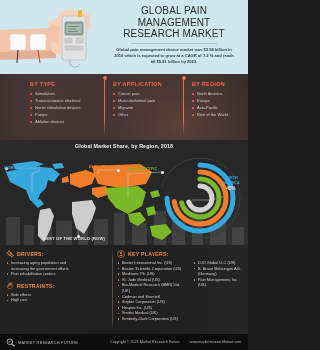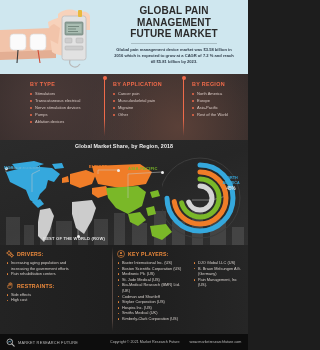--- a/index.html
+++ b/index.html
@@ -13,21 +13,21 @@
   .header {
     position:relative; width:248px; height:74px;
     background:#cfe7ef; overflow:hidden;
   }
   .hero-art { position:absolute; left:0; top:0; width:100px; height:74px; }
   .header-texts {
     position:absolute; left:100px; top:0; width:148px; height:74px;
     padding:5px 4px 0 4px; text-align:center;
   }
   .main-title {
-    font-size:10px; font-weight:bold; color:#2b2b2b;
+    font-size:10px; font-weight:normal; color:#2b2b2b;
     line-height:11.5px; letter-spacing:.1px;
   }
   .title-rule {
     width:86px; height:1px; background:#a9bec5; margin:3px auto 3px auto;
   }
   .subtitle {
     font-size:4.1px; color:#2f3c4a; line-height:6px; padding:0 8px;
     font-weight:bold;
   }
 
@@ -176,21 +176,21 @@
     <rect x="10" y="34" width="16" height="16" rx="3.5" fill="#fbfbfb" stroke="#dcdcdc" stroke-width=".7"></rect>
     <rect x="30" y="34" width="16" height="16" rx="3.5" fill="#fbfbfb" stroke="#dcdcdc" stroke-width=".7"></rect>
 
     <path d="M18 50 L17 63" stroke="#3b3b3b" stroke-width="1.1" fill="none"></path>
     <path d="M38 50 L40 63" stroke="#cf4b36" stroke-width="1.1" fill="none"></path>
   </svg>
 
   <div class="header-texts">
     <div class="main-title">
       <div>GLOBAL PAIN MANAGEMENT</div>
-      <div>FUTURE MARKET</div>
+      <div>RESEARCH MARKET</div>
     </div>
     <div class="title-rule"></div>
     <div class="subtitle">Global pain management device market was $3.58 billion in 2016 which is expected to grow at a CAGR of 7.2 % and reach till $5.81 billion by 2023.</div>
   </div>
 </div>
 
 <div class="segments">
 
   <div class="seg-col" style="left:30px;width:78px;">
     <div class="seg-title">BY TYPE</div>

